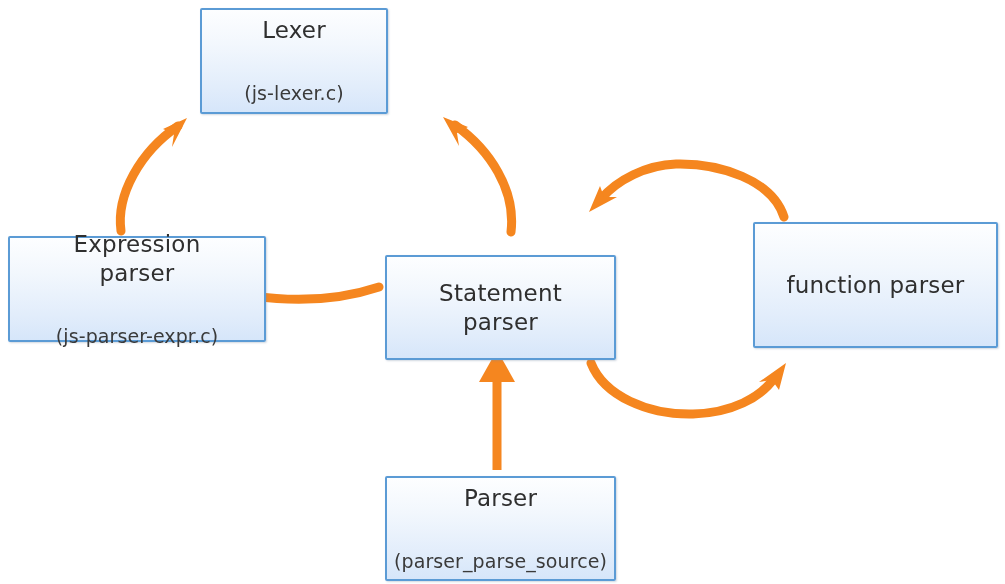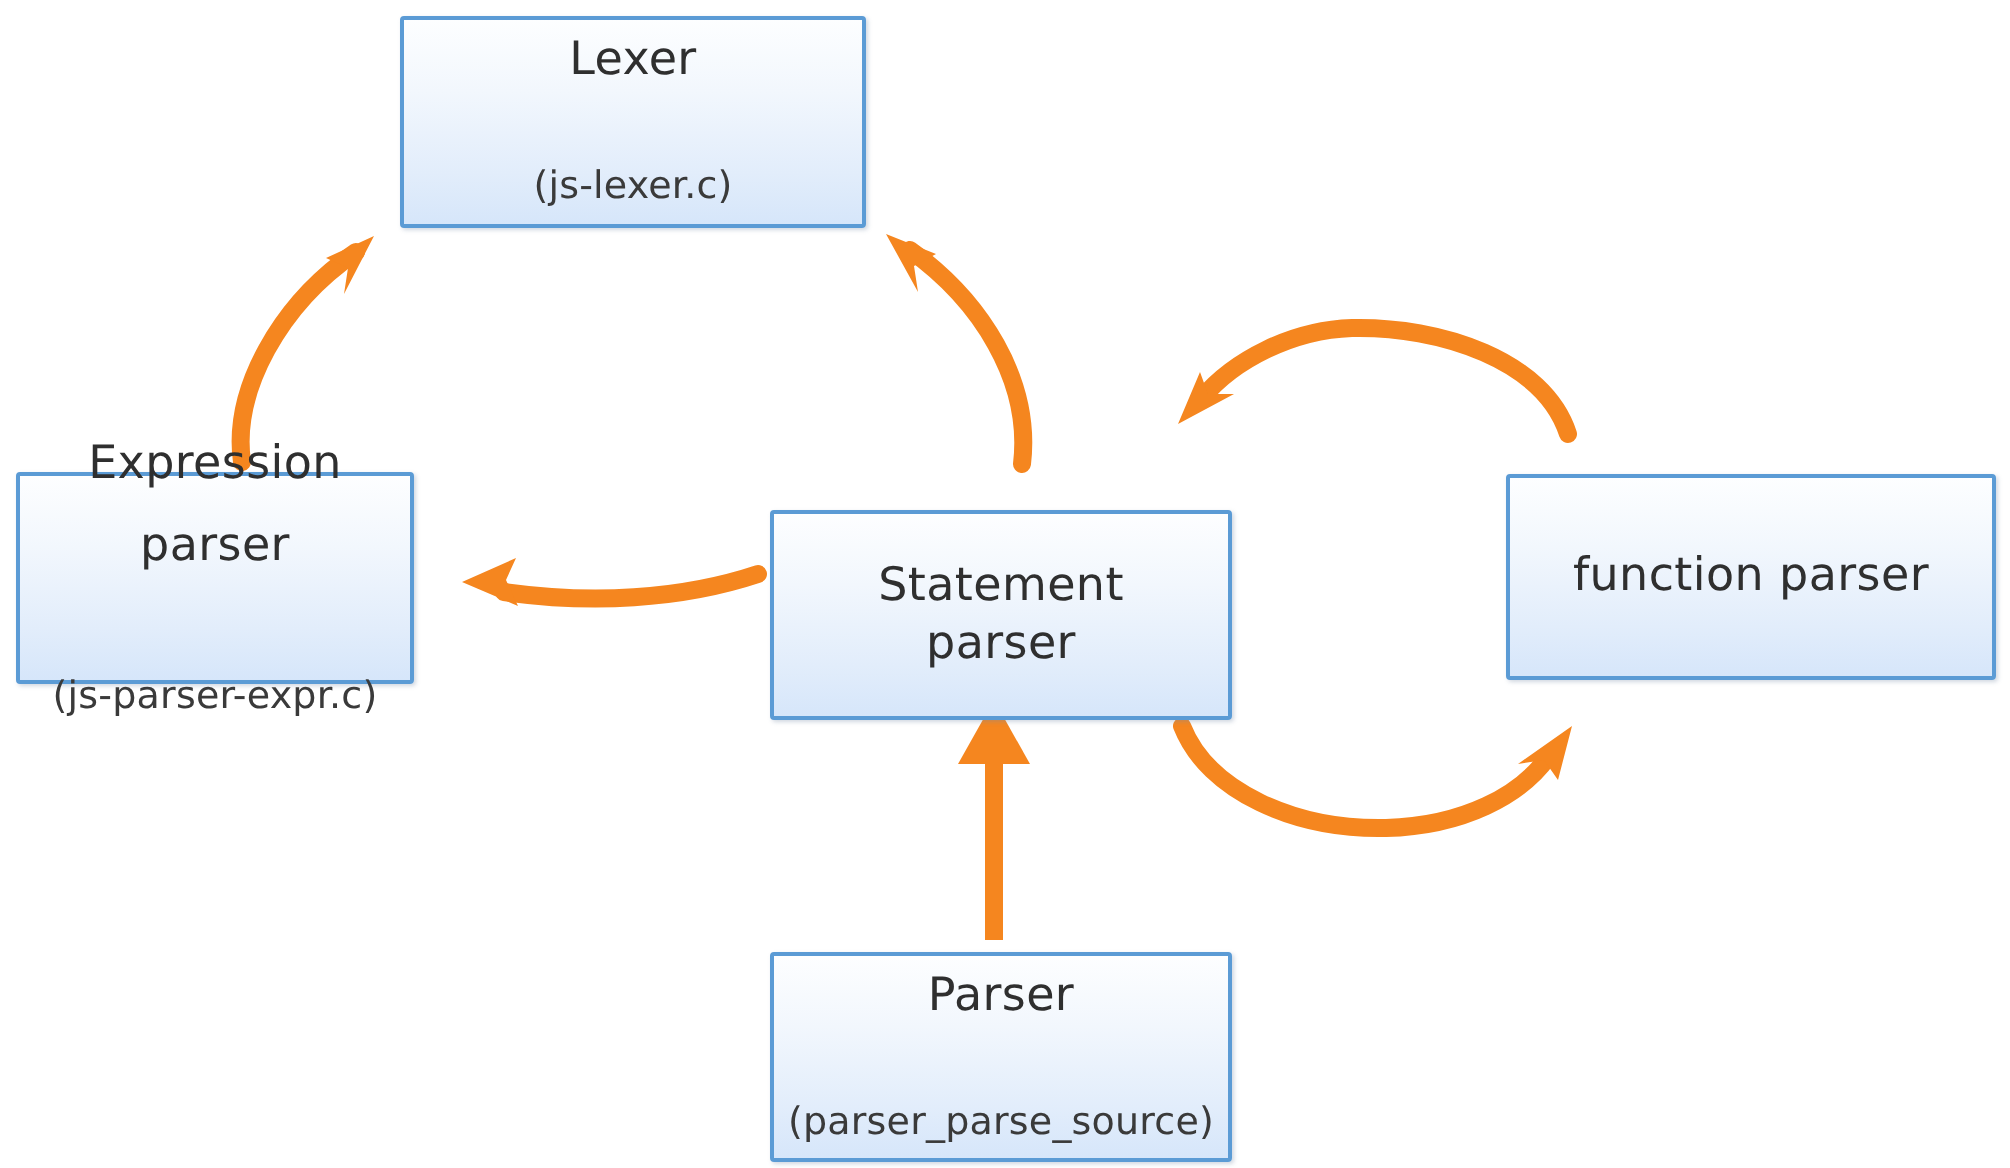--- a/index.html
+++ b/index.html
@@ -51,24 +51,24 @@
     white-space: nowrap;
   }
   .node-sub {
     font-size: 19px;
     line-height: 25px;
     letter-spacing: 0.1px;
     color: #3a3a3a;
     white-space: nowrap;
     margin-top: 36px;
   }
-  #node-lexer      { left: 200px; top: 8px;   width: 233px; height: 106px; }
-  #node-expression { left: 8px;   top: 236px; width: 199px; height: 106px; gap: 12px; }
+  #node-lexer      { left: 200px; top: 8px;   width: 188px; height: 106px; }
+  #node-expression { left: 8px;   top: 236px; width: 258px; height: 106px; }
   #node-statement  { left: 385px; top: 255px; width: 231px; height: 105px; }
-  #node-function   { left: 753px; top: 237px; width: 245px; height: 103px; }
+  #node-function   { left: 753px; top: 222px; width: 245px; height: 126px; }
   #node-parser     { left: 385px; top: 476px; width: 231px; height: 105px; }
 </style>
 </head>
 <body>
 
 <div id="diagram-canvas">
 
   <svg class="arrow-layer" viewBox="0 0 1005 584" width="1005" height="584">
 
     <g>

